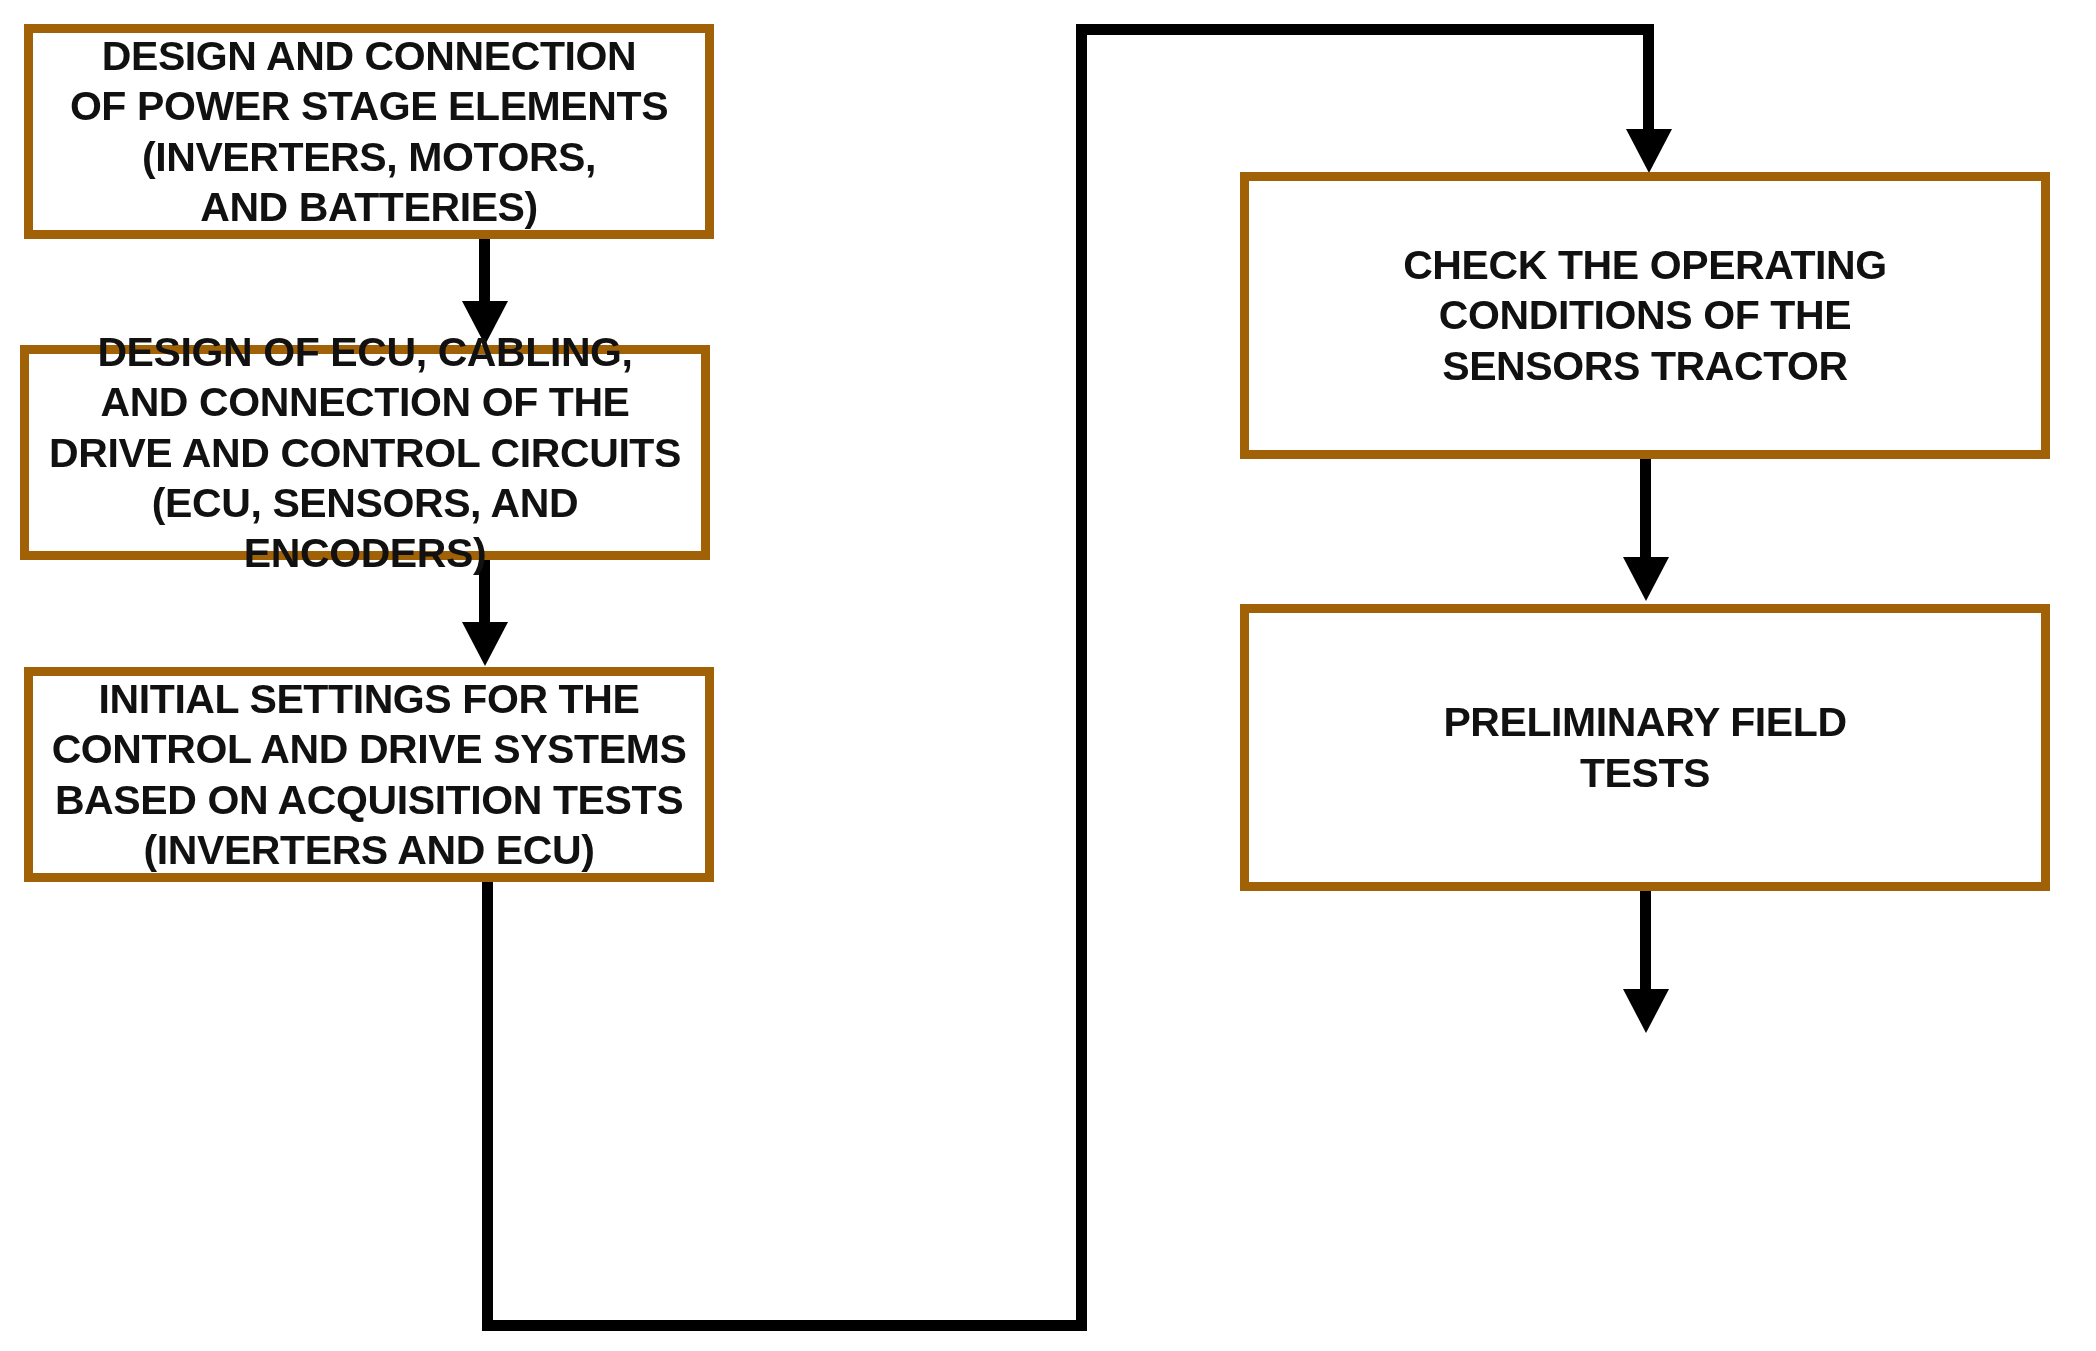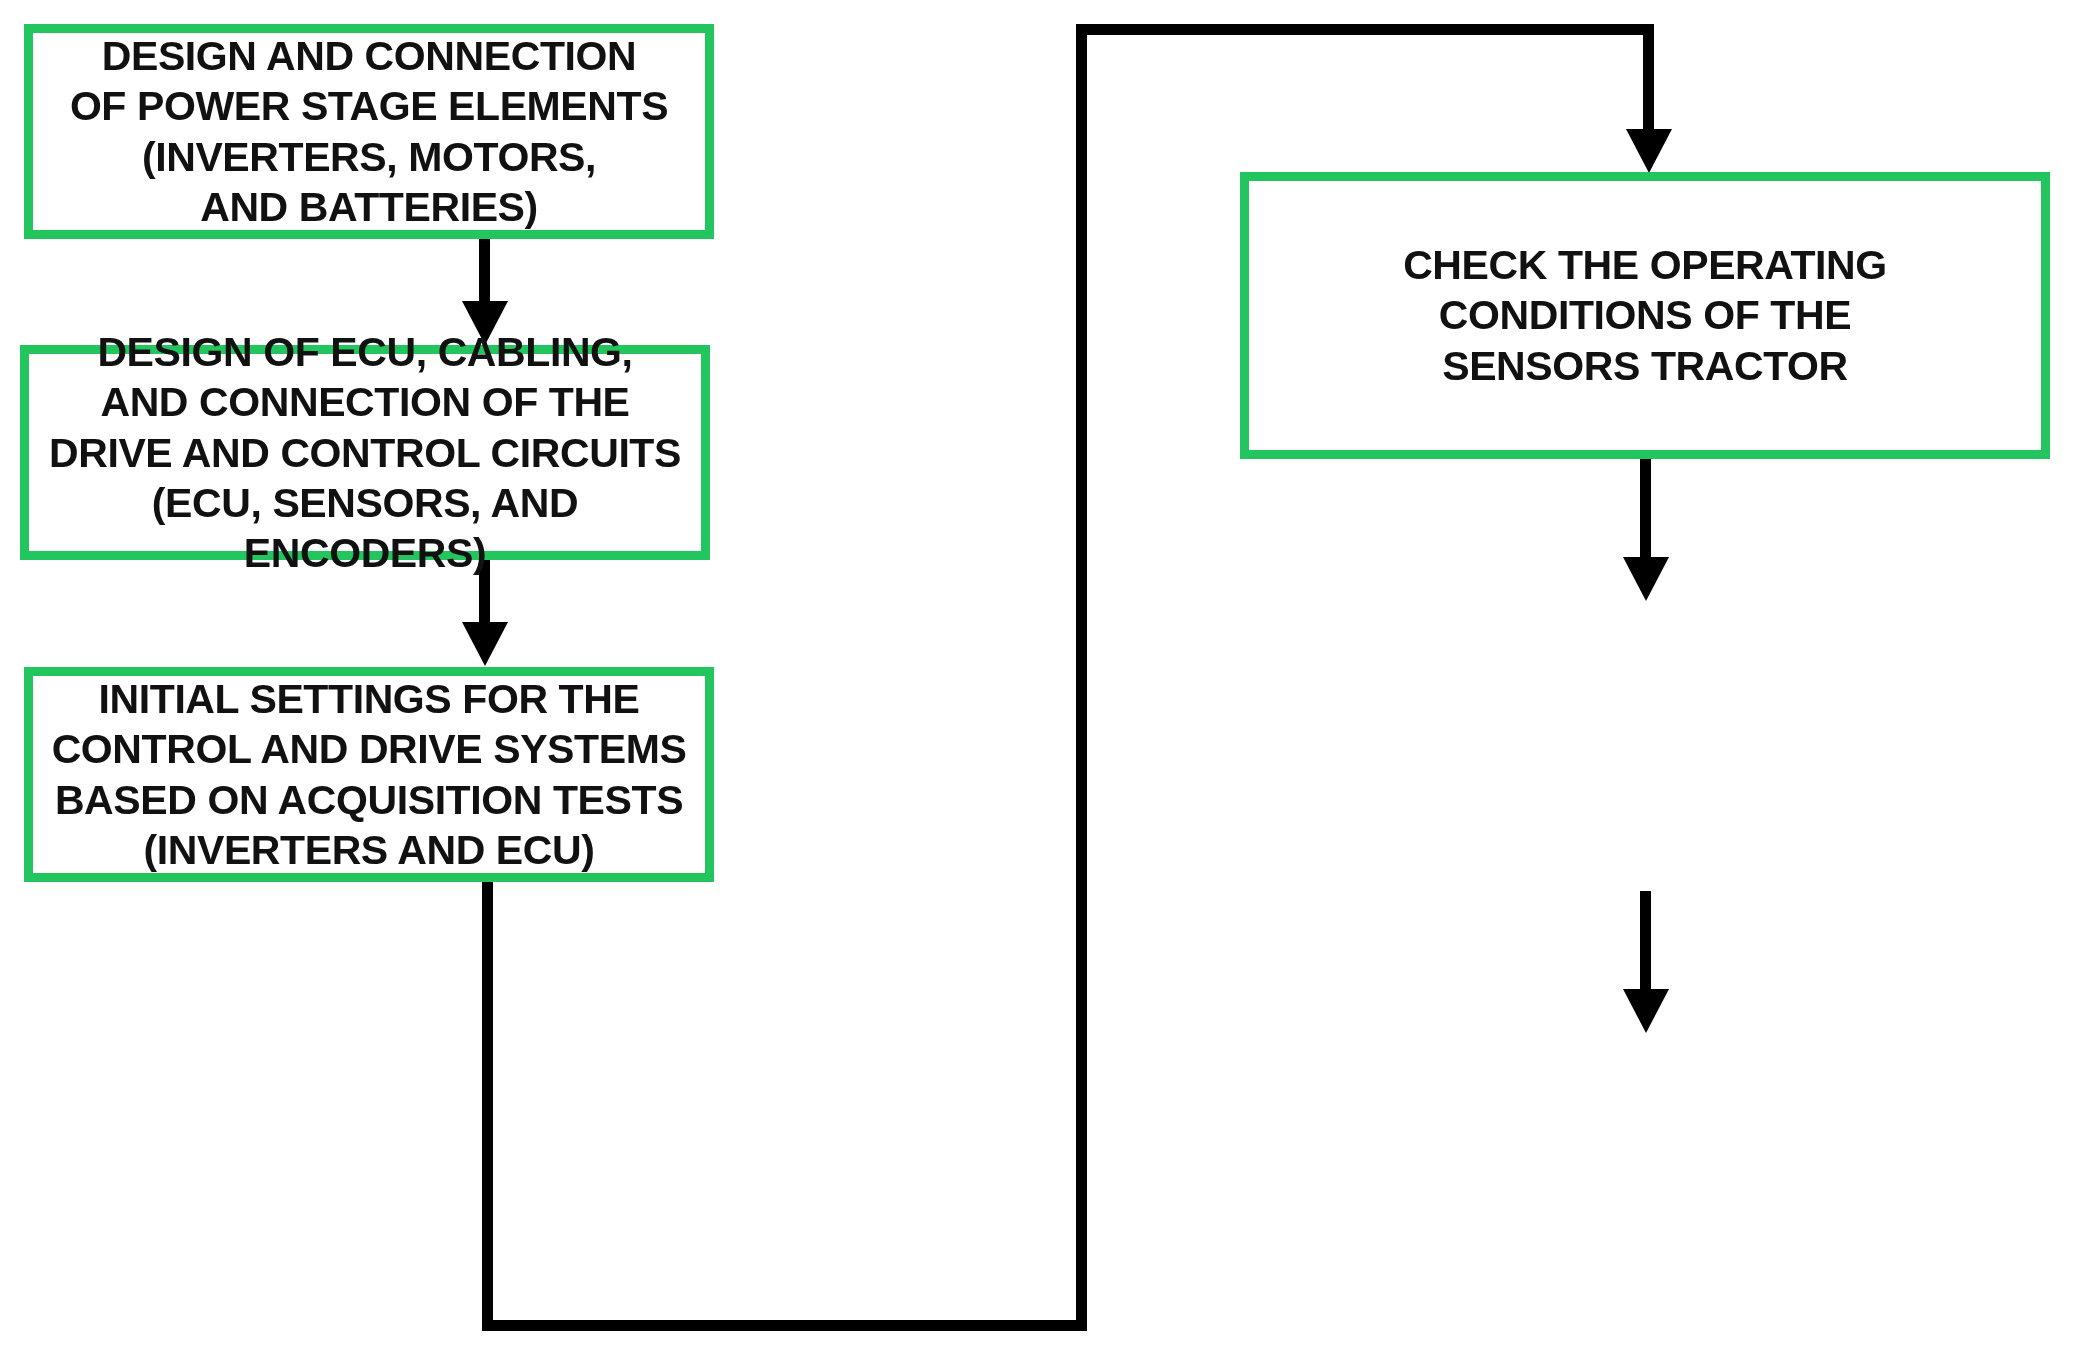--- a/index.html
+++ b/index.html
@@ -11,21 +11,21 @@
     position: relative;
     width: 2096px;
     height: 1351px;
     background: #ffffff;
     font-family: "Liberation Sans", sans-serif;
     overflow: hidden;
   }
   .node {
     position: absolute;
     box-sizing: border-box;
-    border: 9px solid #22c55e;
+    border: 9px solid #a16207;
     background: #ffffff;
     display: flex;
     align-items: center;
     justify-content: center;
     text-align: center;
     color: #111111;
     font-weight: bold;
     font-size: 41px;
     line-height: 1.22;
     letter-spacing: -0.4px;
@@ -67,20 +67,22 @@
 
   <div class="node" style="left:24px; top:667px; width:690px; height:215px;">INITIAL SETTINGS FOR THE
 CONTROL AND DRIVE SYSTEMS
 BASED ON ACQUISITION TESTS
 (INVERTERS AND ECU)</div>
 
   <div class="node" style="left:1240px; top:172px; width:810px; height:287px;">CHECK THE OPERATING
 CONDITIONS OF THE
 SENSORS TRACTOR</div>
 
+  <div class="node" style="left:1240px; top:604px; width:810px; height:287px;">PRELIMINARY FIELD
+TESTS</div>
 
 
   <div class="edge" style="left:479px; top:239px; width:11px; height:67px;"></div>
   <div class="arrowhead down" style="left:462px; top:301px;"></div>
 
   <div class="edge" style="left:479px; top:560px; width:11px; height:67px;"></div>
   <div class="arrowhead down" style="left:462px; top:622px;"></div>
 
   <div class="edge" style="left:482px; top:882px; width:11px; height:449px;"></div>
 

